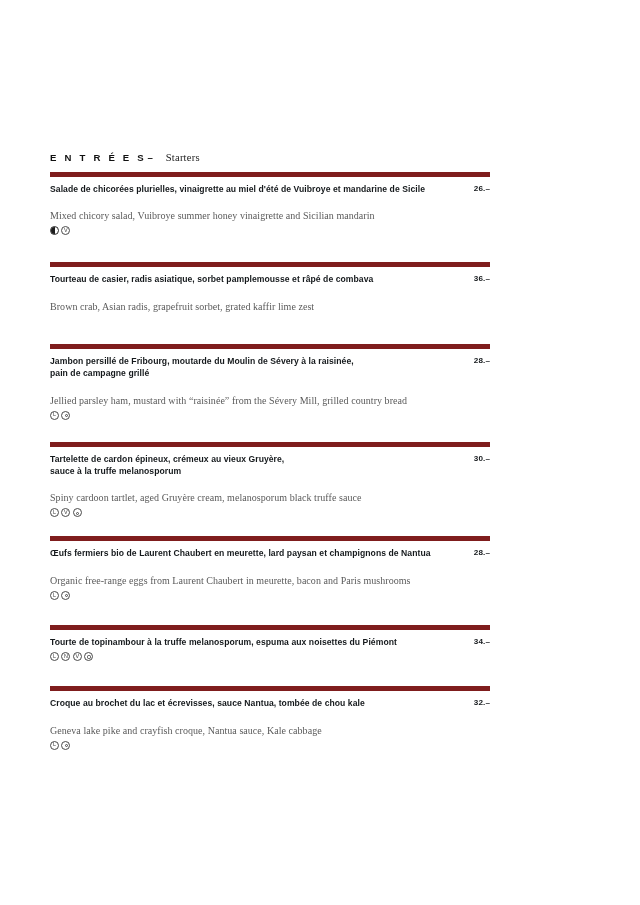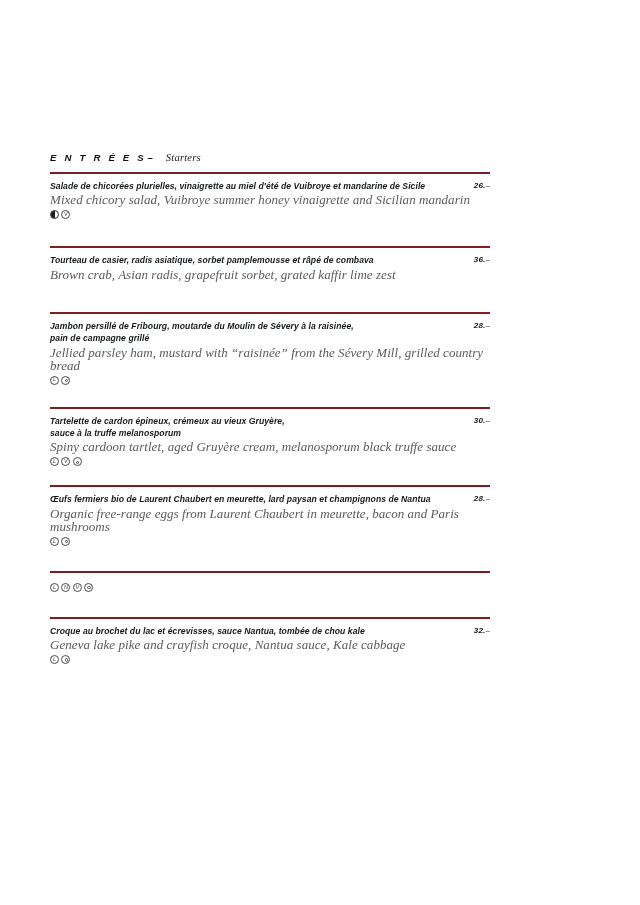--- a/index.html
+++ b/index.html
@@ -16,21 +16,20 @@
     -webkit-font-smoothing: antialiased;
     overflow: hidden;
   }
 
   .page {
     position: relative;
     width: 640px;
     height: 905px;
     background: #fff;
     box-sizing: border-box;
-    font-style: italic;
   }
 
   .content {
     position: absolute;
     left: 50px;
     top: 152px;
     width: 440px;
   }
 
   
@@ -61,21 +60,21 @@
     letter-spacing: 0.2px;
     margin-left: 12px;
   }
 
   
   .menu-list {
     display: block;
   }
 
   .menu-item {
-    border-top: 2px solid #7f1d1d;
+    border-top: 5px solid #7f1d1d;
     padding-top: 6px;
     padding-bottom: 0;
     position: relative;
   }
 
   .item-head {
     display: flex;
     align-items: flex-start;
     justify-content: space-between;
   }
@@ -98,24 +97,24 @@
     line-height: 12.4px;
     color: #15191c;
     text-align: right;
     min-width: 34px;
     flex: 0 0 auto;
     letter-spacing: 0.1px;
   }
 
   .item-desc {
     font-family: "Liberation Serif", serif;
-    font-size: 13px;
+    font-size: 10px;
     line-height: 13px;
     color: #5a5a5a;
-    margin-top: 1px;
+    margin-top: 14px;
     letter-spacing: 0.05px;
   }
 
   .item-icons {
     margin-top: 3px;
     display: flex;
     align-items: center;
     gap: 2.4px;
     height: 11px;
   }
@@ -237,20 +236,24 @@
             <div class="item-price">28.–</div>
           </div>
           <div class="item-desc">Organic free-range eggs from Laurent Chaubert in meurette, bacon and Paris mushrooms</div>
           <div class="item-icons">
             <span class="allergen">L</span>
             <span class="allergen dotted"></span>
           </div>
           <div class="item-gap" style="height: 24px;"></div>
         </div>
         <div class="menu-item">
+          <div class="item-head">
+            <div class="item-title">Tourte de topinambour à la truffe melanosporum, espuma aux noisettes du Piémont</div>
+            <div class="item-price">34.–</div>
+          </div>
           <div class="item-icons">
             <span class="allergen">L</span>
             <span class="allergen">N</span>
             <span class="allergen">V</span>
             <span class="allergen dotted"></span>
           </div>
           <div class="item-gap" style="height: 24px;"></div>
         </div>
         <div class="menu-item">
           <div class="item-head">

